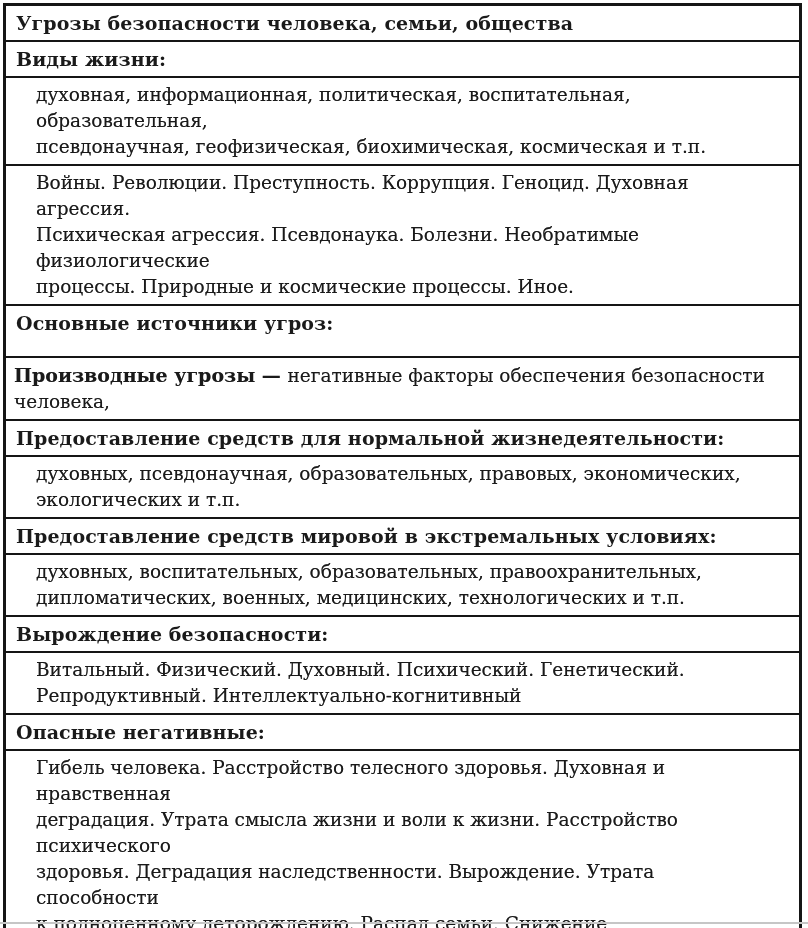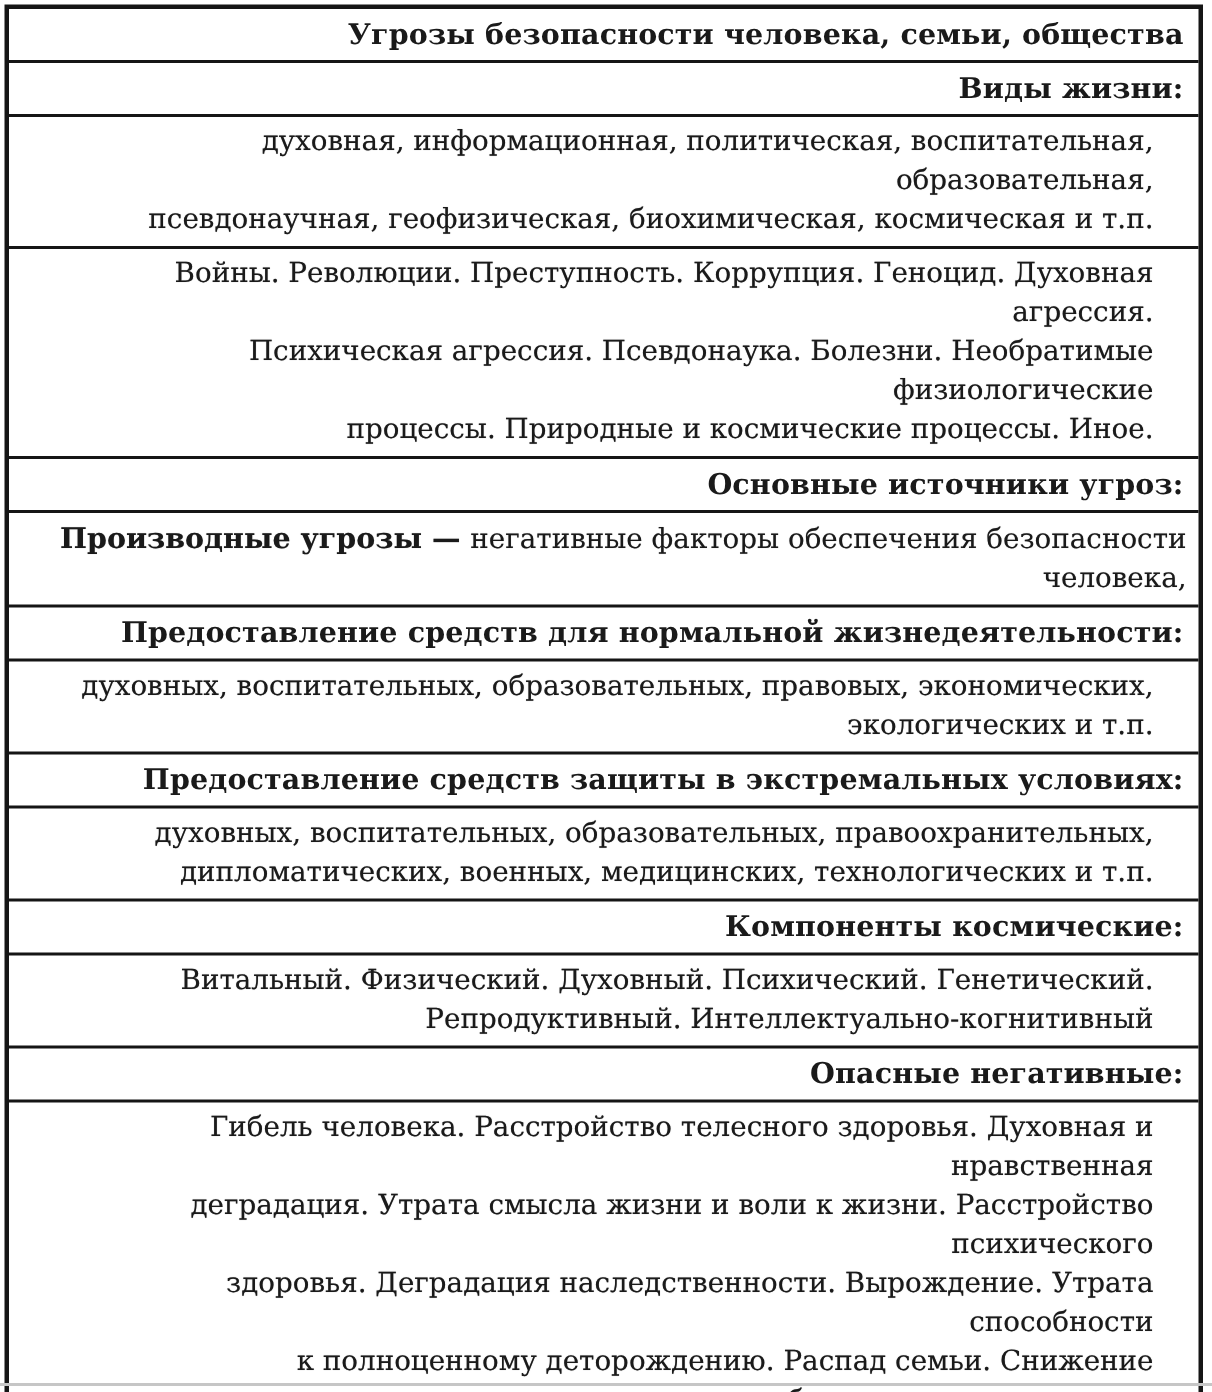--- a/index.html
+++ b/index.html
@@ -15,21 +15,21 @@
   .threat-table {
     position: absolute;
     left: 3px;
     top: 3px;
     width: 799px;
     background: #ffffff;
     border: 3px solid #151515;
   }
   .row {
     border-top: 2px solid #151515;
-    text-align: right;
+    text-align: left;
   }
   .row:first-child { border-top: none; }
   .row.hdr {
     font-weight: bold;
     font-size: 19px;
     line-height: 26px;
     padding: 4px 10px;
     letter-spacing: 0.1px;
   }
   .row.body {
@@ -37,20 +37,21 @@
     line-height: 26px;
     padding: 4px 30px;
     white-space: pre-line;
     text-shadow: 0 0 0.5px rgba(20,20,20,0.55);
   }
   .row.mixed {
     font-size: 18.5px;
     line-height: 26px;
     padding: 4px 8px;
     text-shadow: 0 0 0.5px rgba(20,20,20,0.45);
+    margin-top: 16px;
   }
   .row.mixed .bold-lead {
     font-weight: bold;
     font-size: 19px;
   }
   .bottom-rule {
     position: absolute;
     left: 0;
     top: 922px;
     width: 808px;
@@ -83,32 +84,32 @@
   </div>
 
   <div class="row mixed">
     <span class="bold-lead">Производные угрозы — </span><span>негативные факторы обеспечения безопасности человека,</span>
   </div>
 
   <div class="row hdr">
     <span>Предоставление средств для нормальной жизнедеятельности:</span>
   </div>
 
-  <div class="row body">духовных, воспитательных, образовательных, правовых, экономических,
+  <div class="row body">духовных, псевдонаучная, образовательных, правовых, экономических,
 экологических и т.п.</div>
 
   <div class="row hdr">
-    <span>Предоставление средств защиты в экстремальных условиях:</span>
+    <span>Предоставление средств мировой в экстремальных условиях:</span>
   </div>
 
   <div class="row body">духовных, воспитательных, образовательных, правоохранительных,
 дипломатических, военных, медицинских, технологических и т.п.</div>
 
   <div class="row hdr">
-    <span>Компоненты космические:</span>
+    <span>Вырождение безопасности:</span>
   </div>
 
   <div class="row body">Витальный. Физический. Духовный. Психический. Генетический.
 Репродуктивный. Интеллектуально-когнитивный</div>
 
   <div class="row hdr">
     <span>Опасные негативные:</span>
   </div>
 
   <div class="row body">Гибель человека. Расстройство телесного здоровья. Духовная и нравственная

